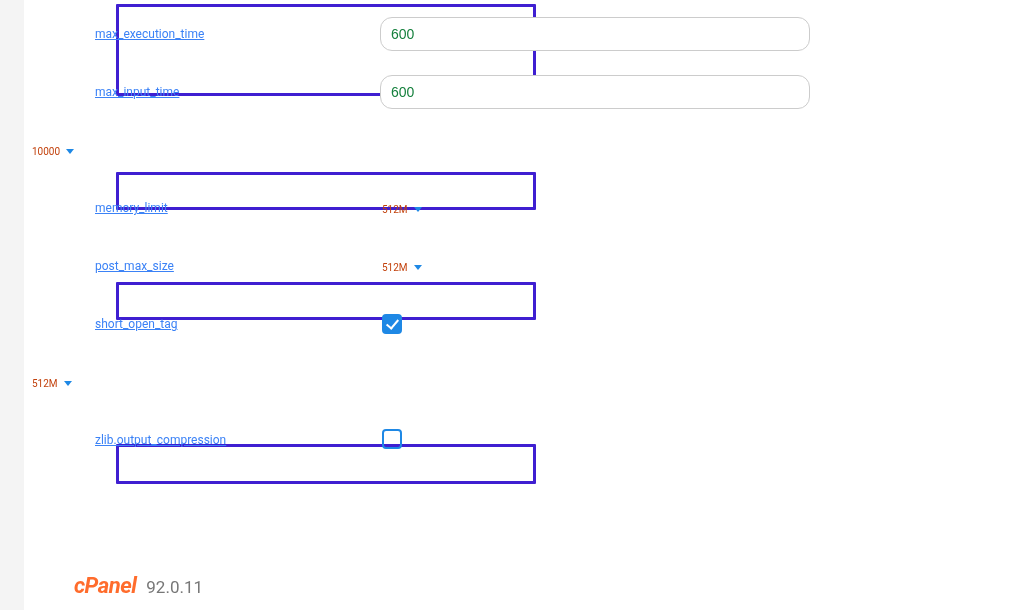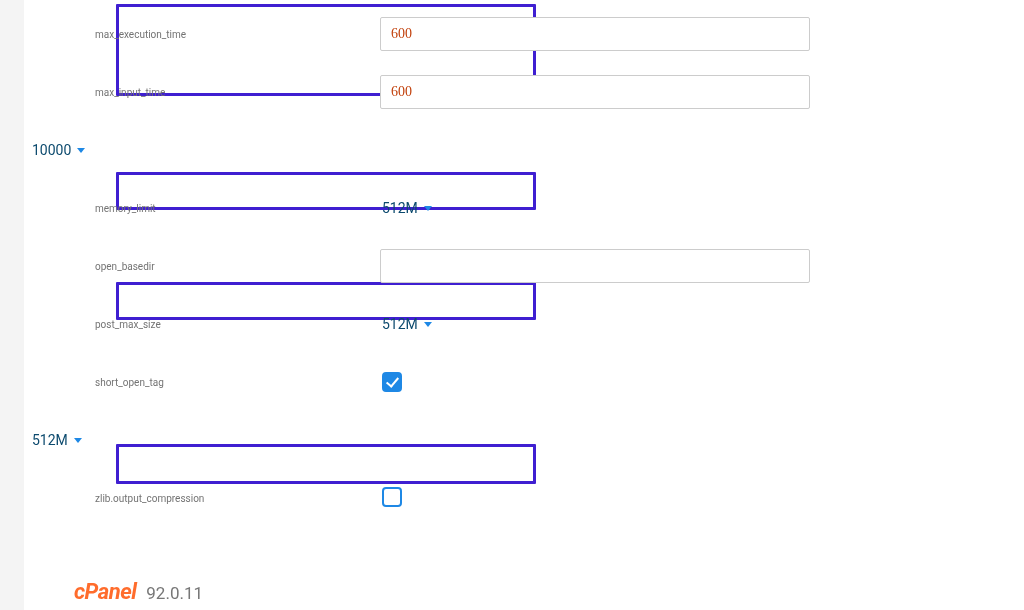--- a/index.html
+++ b/index.html
@@ -32,42 +32,42 @@
     .row {
       display: flex;
       align-items: center;
       margin-bottom: 22px;
       height: 36px;
       position: relative;
     }
     .label-col {
       width: 350px;
       padding-left: 65px;
-      font-size: 10px;
-      color: #737373;
+      font-size: 12px;
+      color: #3b82f6;
+      text-decoration: underline;
     }
     .input-col {
       flex: 0 0 430px;
     }
     .text-input {
       width: 100%;
       height: 34px;
       border: 1px solid #ccc;
-      border-radius: 2px;
+      border-radius: 12px;
       padding: 4px 10px;
       font-size: 14px;
-      color: #c2410c;
+      color: #15803d;
       background: #fff;
-      font-family: Liberation Serif, serif;
     }
     .dropdown-val {
       display: inline-flex;
       align-items: center;
-      color: #0c4a6e;
-      font-size: 14px;
+      color: #c2410c;
+      font-size: 10px;
       gap: 6px;
       padding-left: 2px;
     }
     .caret {
       width: 0; height: 0;
       border-left: 4px solid transparent;
       border-right: 4px solid transparent;
       border-top: 5px solid #1e88e5;
       display: inline-block;
     }
@@ -96,21 +96,21 @@
       width: 5px; height: 10px;
       border: solid #fff;
       border-width: 0 2px 2px 0;
       transform: rotate(40deg);
       margin-top: -2px;
     }
     .footer {
       position: absolute;
       left: 30px;
       right: 20px;
-      bottom: 6px;
+      bottom: 12px;
       display: flex;
       align-items: flex-end;
       justify-content: space-between;
       padding: 0 12px 0 44px;
     }
     .logo-wrap {
       display: flex;
       align-items: baseline;
       gap: 10px;
     }
@@ -170,26 +170,20 @@
   <div class="row">
     <div class="label-col">memory_limit</div>
     <div class="input-col">
       <span class="dropdown-val">
         <span>512M</span>
         <span class="caret"></span>
       </span>
     </div>
   </div>
 
-  <div class="row">
-    <div class="label-col">open_basedir</div>
-    <div class="input-col">
-      <input type="text" class="text-input" value="" style="">
-    </div>
-  </div>
 
   <div class="row">
     <div class="label-col">post_max_size</div>
     <div class="input-col">
       <span class="dropdown-val">
         <span>512M</span>
         <span class="caret"></span>
       </span>
     </div>
   </div>

